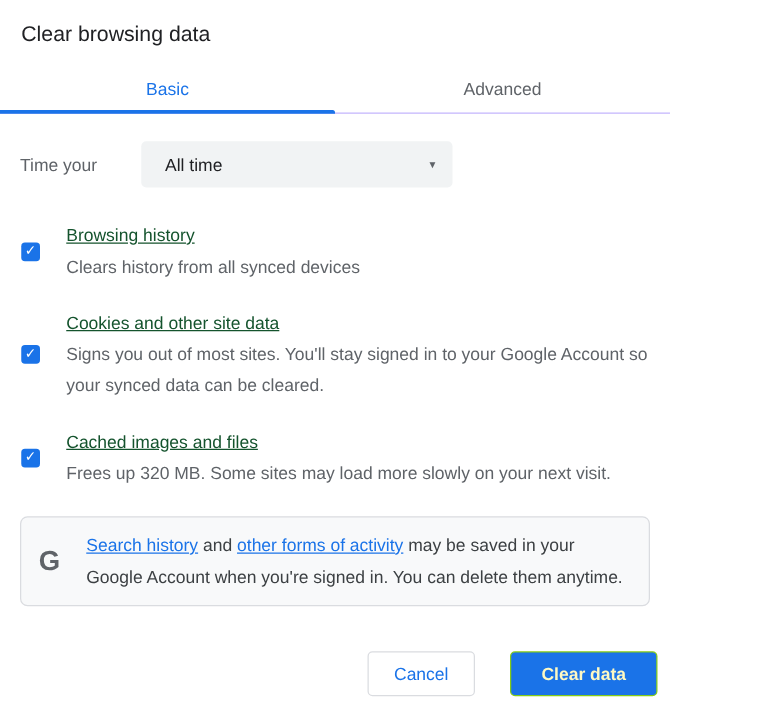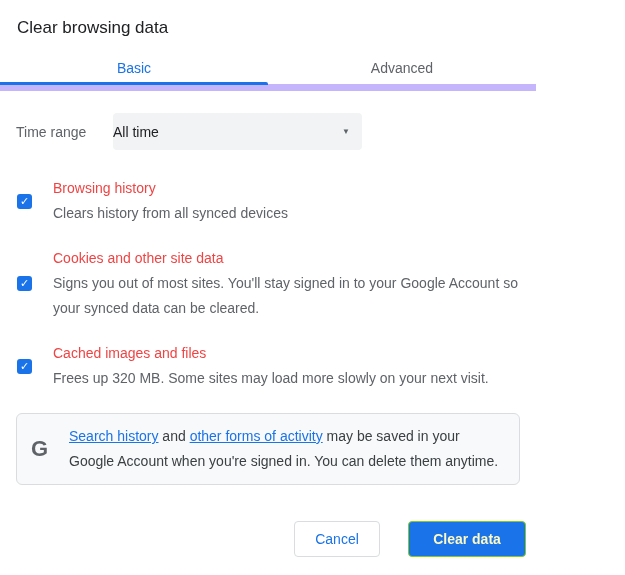--- a/index.html
+++ b/index.html
@@ -12,21 +12,21 @@
     padding: 16px 16px 12px 17px;
     font-size: 17px;
     line-height: 24px;
     font-weight: 400;
     color: #202124;
   }
 
   .tabs {
     display: flex;
     height: 39px;
-    border-bottom: 7px solid #c4b5fd;
+    border-bottom: 1px solid #c4b5fd;
   }
   .tab {
     flex: 1;
     position: relative;
     display: flex;
     align-items: center;
     justify-content: center;
     font-size: 14px;
     font-weight: 500;
     color: #5f6368;
@@ -55,21 +55,21 @@
     color: #5f6368;
   }
   .select {
     width: 249px;
     height: 37px;
     background: #f1f3f4;
     border-radius: 4px;
     display: flex;
     align-items: center;
     justify-content: space-between;
-    padding: 0 12px 0 0;
+    padding: 0 12px 0 19px;
     font-size: 14px;
     color: #202124;
     cursor: pointer;
   }
   .caret { font-size: 8px; color: #5f6368; }
 
   .row { display: flex; align-items: center; }
   .row.first { margin-top: 26px; }
   .row.next { margin-top: 20px; }
   .checkbox {
@@ -81,21 +81,21 @@
     border-radius: 3px;
     background: #1a73e8;
     display: flex;
     align-items: center;
     justify-content: center;
     cursor: pointer;
     align-self: center;
   }
   .check { color: #ffffff; font-size: 11px; line-height: 1; font-weight: 700; }
   .row-text { flex: 1; }
-  .row-label { font-size: 14px; line-height: 25px; color: #ef4444; }
+  .row-label { font-size: 14px; line-height: 25px; color: #14532d; text-decoration: underline; }
   .row-desc { font-size: 14px; line-height: 25px; color: #5f6368; }
 
   .notice {
     margin-top: 22px;
     border: 1px solid #dadce0;
     border-radius: 6px;
     background: #f8f9fa;
     padding: 10px 14px;
     display: flex;
     align-items: center;
@@ -154,21 +154,21 @@
       <span>Basic</span>
     </div>
     <div class="tab">
       <span>Advanced</span>
     </div>
   </div>
 
   <div class="content">
 
     <div class="time-row">
-      <span class="time-label">Time range</span>
+      <span class="time-label">Time your</span>
       <div class="select">
         <span>All time</span>
         <span class="caret">▼</span>
       </div>
     </div>
 
     <div class="row first">
       <span class="checkbox">
           <span class="check">✓</span>
         </span>

